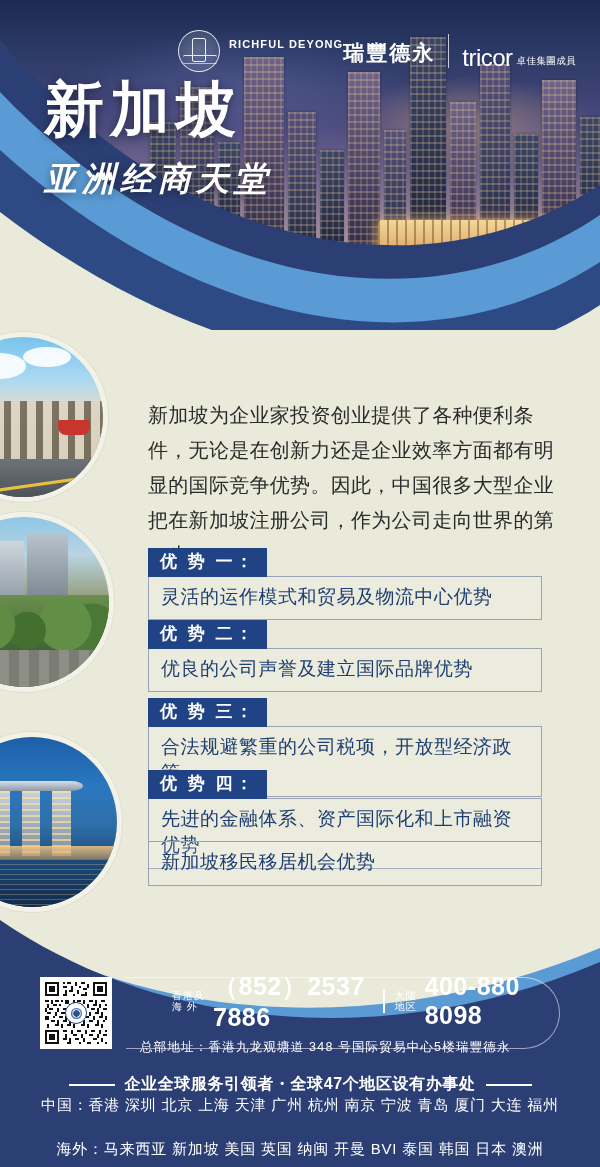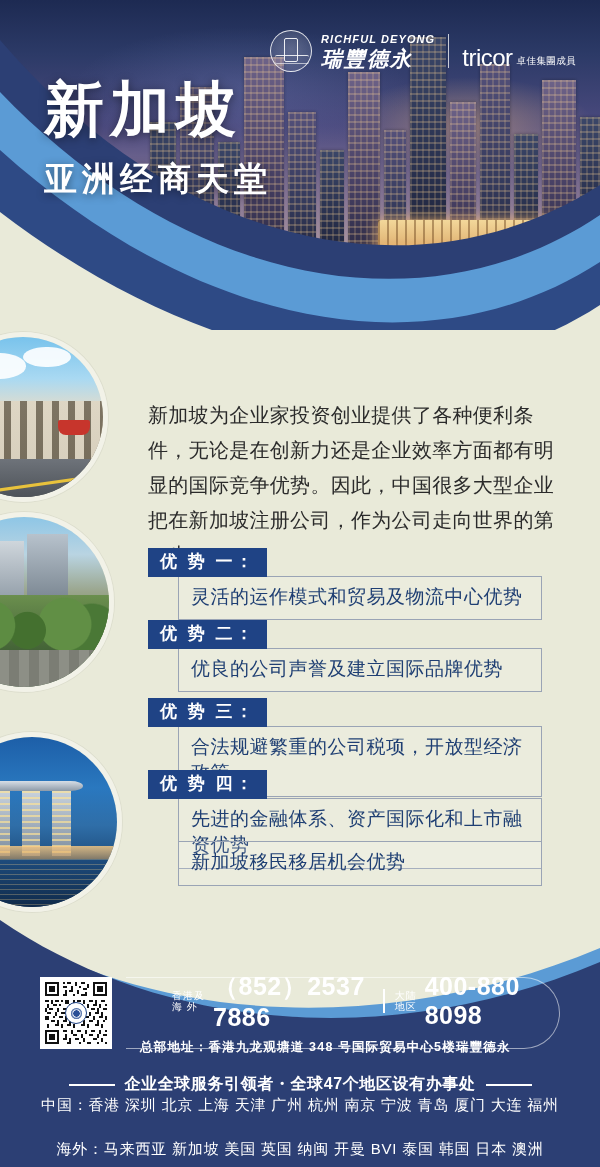--- a/index.html
+++ b/index.html
@@ -67,21 +67,21 @@
   .curve-svg { position:absolute; left:0; top:0; width:600px; height:360px; }
 
   
   .title-block { position:absolute; left:44px; top:78px; z-index:9; }
   .title-main {
     font-size:60px; font-weight:bold; color:#ffffff; letter-spacing:6px;
     line-height:1.05; text-shadow:0 2px 10px rgba(0,0,0,.45);
   }
   .title-sub {
     margin-top:16px; font-size:33px; font-weight:bold; color:#ffffff;
-    letter-spacing:5px; text-shadow:0 2px 8px rgba(0,0,0,.45);
+    letter-spacing:5px; text-shadow:0 2px 8px rgba(0,0,0,.45);font-style:italic;
   }
 
   
   .logo-row {
     position:absolute; right:24px; top:30px; z-index:10;
     display:flex; align-items:center; gap:9px;
   }
   .logo-seal {
     width:42px; height:42px; border-radius:50%;
     border:1.5px solid rgba(255,255,255,.85);
@@ -91,21 +91,21 @@
   .logo-seal::before{
     content:""; position:absolute; left:50%; top:7px; transform:translateX(-50%);
     width:12px; height:22px; border:1.5px solid rgba(255,255,255,.9); border-radius:2px;
   }
   .logo-seal::after{
     content:""; position:absolute; left:4px; bottom:7px; width:34px; height:7px;
     border-top:1.5px solid rgba(255,255,255,.85);
     border-bottom:1.5px solid rgba(255,255,255,.6);
     border-radius:2px;
   }
-  .logo-txt { display:flex; flex-direction:column; line-height:1;font-style:italic; }
+  .logo-txt { display:flex; flex-direction:row; line-height:1; }
   .logo-en { font-size:11px; font-weight:bold; color:#fff; letter-spacing:1.1px; }
   .logo-cn { font-size:21px; font-weight:bold; color:#fff; letter-spacing:2px; margin-top:3px; }
   .logo-div { width:1px; height:34px; background:rgba(255,255,255,.75); margin:0 4px; }
   .logo-tricor { display:flex; align-items:flex-end; gap:4px;justify-content:flex-end; }
   .tricor-word { font-size:24px; color:#fff; letter-spacing:-.5px; font-weight:400; }
   .tricor-sub { font-size:9.5px; color:#fff; letter-spacing:.4px; padding-bottom:4px;margin-top:25px; }
 
   
   .photo-circle {
     position:absolute; border-radius:50%; overflow:hidden;
@@ -214,21 +214,21 @@
   .adv { position:absolute; left:148px; width:394px; z-index:7; }
   .adv-head {
     display:inline-block; background:#1f4385; color:#fff;
     font-size:17px; font-weight:bold; letter-spacing:3px;
     padding:4px 12px 5px 12px; line-height:1.15;
     position:relative; z-index:2;
   }
   .adv-body {
     border:1px solid #9aa4b5; background:rgba(255,255,255,.12);
     margin-top:-1px; padding:7px 12px 9px 12px;
-    font-size:19px; color:#1f3f73; letter-spacing:.5px; line-height:1.4;margin-left:30px;
+    font-size:19px; color:#1f3f73; letter-spacing:.5px; line-height:1.4;
   }
   .a1{ top:548px; } .a2{ top:620px; } .a3{ top:698px; }
   .a4{ top:770px; } .a5{ top:842px; }
 
   
   .bottom-wrap{ position:absolute; left:0; top:890px; width:600px; height:277px; }
   .bottom-svg{ position:absolute; left:0; top:0; width:600px; height:277px; }
 
   .contact {
     position:absolute; left:40px; top:975px; width:520px; height:76px;
@@ -257,21 +257,21 @@
     padding-left:14px; padding-right:16px;
   }
   .phone-line{ display:flex; align-items:center; gap:8px; color:#fff;margin-left:32px; }
   .tag2 {
     font-size:10px; line-height:11px; letter-spacing:1px; color:#fff;
     white-space:nowrap;
   }
   .tag2 span { display:block; }
   .phone-num{ font-size:25px; font-weight:bold; letter-spacing:.5px; }
   .vdiv{ width:2px; height:24px; background:#fff; margin:0 2px; }
-  .addr{ font-size:12.5px; color:#fff; letter-spacing:1.2px; margin-top:7px; white-space:nowrap;font-weight:bold; }
+  .addr{ font-size:12.5px; color:#fff; letter-spacing:1.2px; margin-top:7px; white-space:nowrap; }
 
   
   .footer{
     position:absolute; left:0; top:1063px; width:600px; height:104px;
     background:#2c3f74; z-index:8; text-align:center; padding-top:11px;
   }
   .foot-title{
     font-size:16px; font-weight:bold; color:#fff; letter-spacing:.6px;
     display:flex; align-items:center; justify-content:center; gap:10px;
   }

